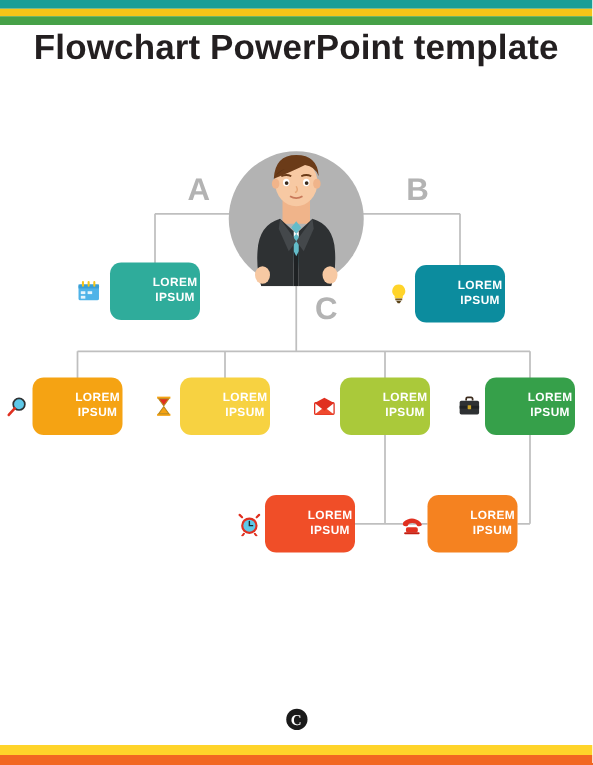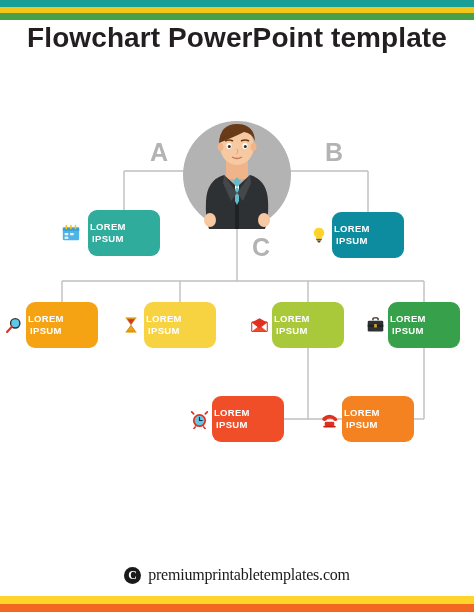--- a/index.html
+++ b/index.html
@@ -69,21 +69,21 @@
   .node {
     position: absolute;
     border-radius: 9px;
     color: #ffffff;
     font-size: 9.5px;
     font-weight: bold;
     letter-spacing: 0.3px;
     line-height: 12px;
     display: flex;
     align-items: center;
-    justify-content: flex-start;
+    justify-content: flex-end;
     text-align: center;
     box-sizing: border-box;
     padding: 2px;
   }
   .node span { display: block; white-space: pre-line; }
 
   
   .node-icon {
     position: absolute;
     width: 22px; height: 22px;
@@ -311,19 +311,18 @@
       <path d="M3 9 q8-7 16 0 l1.4 2.6 q-2.4 2-4.6 0.6 l-1-1.8 q-3.4-1.4-6.6 0 l-1 1.8 q-2.2 1.4-4.6-0.6 z" fill="#e03020"></path>
       <rect x="5.5" y="13.6" width="11" height="5" rx="1.6" fill="#e03020"></rect>
       <rect x="3.8" y="18.2" width="14.4" height="2" rx="1" fill="#c41f12"></rect>
     </svg>
   </div>
 
 </div>
 
 <div class="footer">
   <div class="copyright-icon">C</div>
-  <div class="footer-text">premiumprintabletemplates.com</div>
 </div>
 
 <div class="bar-stack bottom">
   <div class="bar" style="height:8px;background:#ffd42a"></div>
   <div class="bar" style="height:8px;background:#f26722"></div>
 </div>
 
 </body></html>

